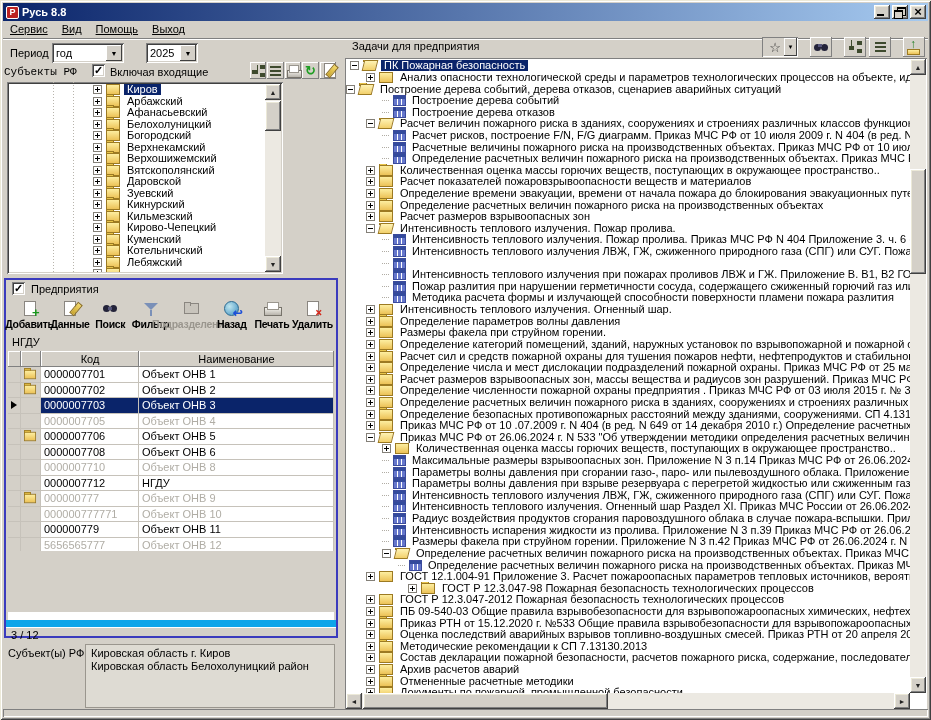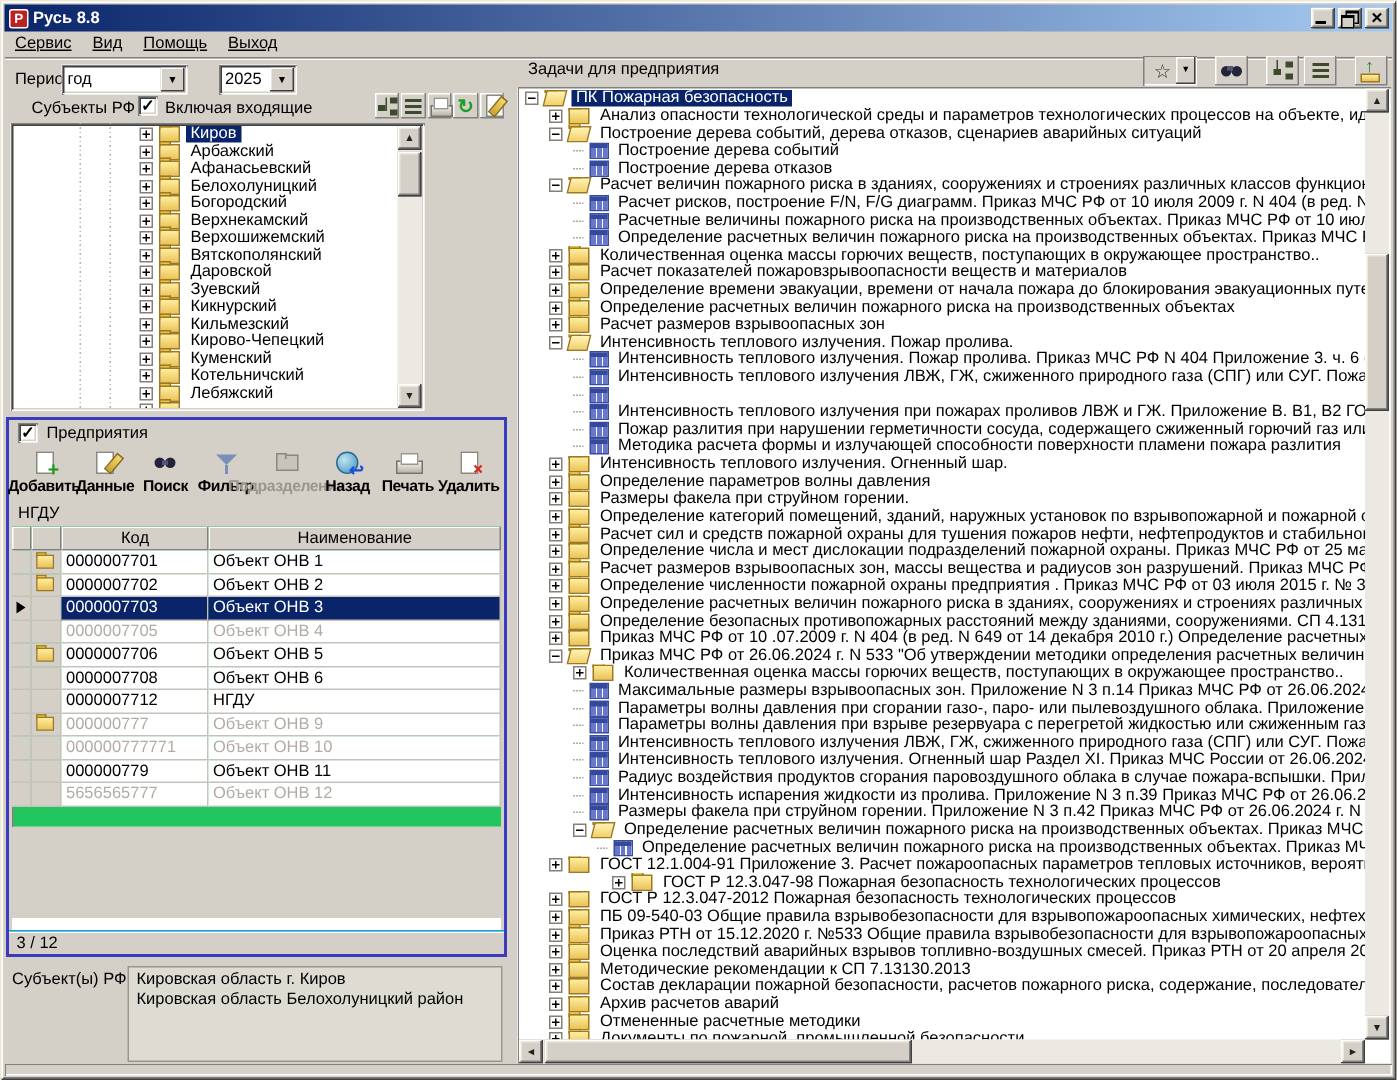--- a/index.html
+++ b/index.html
@@ -29,24 +29,24 @@
   #menubar { position:absolute; left:3px; top:22px; right:3px; height:15px; display:flex;text-decoration:underline; }
   .menu-item { padding:1px 7px; }
   #menu-sep { position:absolute; left:3px; top:38px; right:3px; height:2px; box-shadow: inset 0 1px 0 #808080, inset 0 -1px 0 #fff; }
 
   
   #period-label { position:absolute; left:10px; top:47px; }
   .combo { position:absolute; height:20px; background:#fff; box-shadow: inset 1px 1px 0 #808080, inset -1px -1px 0 #fff, inset 2px 2px 0 #404040, inset -2px -2px 0 #d4d0c8; }
   .combo .cval { position:absolute; left:4px; top:4px; }
   .combo .cbtn { position:absolute; right:2px; top:2px; bottom:2px; width:16px; background:#d4d0c8;
       box-shadow: inset -1px -1px 0 #404040, inset 1px 1px 0 #fff; display:flex; align-items:center; justify-content:center; font-size:7px; color:#000; }
-  #combo-period { left:41px; top:43px; width:84px; }
+  #combo-period { left:52px; top:43px; width:72px; }
   #combo-year   { left:146px; top:43px; width:52px; }
 
-  #subjects-label { position:absolute; left:21px; top:66px; }
+  #subjects-label { position:absolute; left:4px; top:66px;font-family:Liberation Mono, monospace; }
   .chk { width:13px; height:13px; background:#fff; box-shadow: inset 1px 1px 0 #808080, inset -1px -1px 0 #fff, inset 2px 2px 0 #404040, inset -2px -2px 0 #d4d0c8; position:relative; display:inline-block; flex:none; }
   .chk.checked::after { content:"✓"; position:absolute; left:2px; top:0px; font-size:11px; font-weight:bold; }
   #include-chk { position:absolute; left:92px; top:64px; }
   #include-label { position:absolute; left:110px; top:66px; }
 
   #subjects-toolbar { position:absolute; left:250px; top:62px; width:86px; height:18px; display:flex; gap:1px; justify-content:flex-end; }
   .mini-btn { width:17px; height:17px; display:flex; align-items:center; justify-content:center; position:relative; }
 
   
   #left-tree { position:absolute; left:7px; top:82px; width:276px; height:192px; background:#fff; overflow:hidden; }
@@ -96,34 +96,34 @@
   .tree-structure-icon::after  { content:""; position:absolute; left:7px; top:3px; width:1px; height:9px; background:#3e4a2e; box-shadow:1px 0 0 #fff0; border-top:0; }
   .list-structure-icon::before { content:""; width:11px; height:2px; background:#3e4a2e; box-shadow:0 -4px 0 #3e4a2e, 0 4px 0 #3e4a2e; display:block; }
   .printer-icon::before { content:""; position:absolute; left:2px; top:8px; width:13px; height:6px; background:linear-gradient(#f4f2ec,#b8b4ac); border:1px solid #77736b; }
   .printer-icon::after  { content:""; position:absolute; left:4px; top:3px; width:8px; height:6px; background:#fff; border:1px solid #9a968e; }
   .favorites-star-icon::before { content:"☆"; font-size:13px; color:#333; }
   .report-icon::before { content:"↑"; color:#1f7e23; font-weight:bold; font-size:12px; position:absolute; top:0; left:7px; }
   .report-icon::after  { content:""; position:absolute; left:4px; bottom:2px; width:11px; height:4px; background:linear-gradient(#fdeea0,#ecc257); border:1px solid #9c7a22; }
 
   #ent-filter { position:absolute; left:2px; top:56px; right:2px; height:14px; padding-left:4px; }
 
-  #ent-grid { position:absolute; left:2px; top:71px; right:2px; height:200px; background:#22c55e; box-shadow: inset 1px 1px 0 #808080; overflow:hidden; }
+  #ent-grid { position:absolute; left:2px; top:71px; right:2px; height:200px; background:#a21caf; box-shadow: inset 1px 1px 0 #808080; overflow:hidden; }
   .grow { display:grid; grid-template-columns:13px 20px 98px 1fr; height:15.5px; }
   .grow.ghead { height:16px; }
   .gcell { border-right:1px solid #c6c2ba; border-bottom:1px solid #c6c2ba; display:flex; align-items:center; padding:0 3px; overflow:hidden; white-space:nowrap; }
   .ghead .gcell { background:#d4d0c8; box-shadow: inset -1px -1px 0 #808080, inset 1px 1px 0 #fff; border:none; justify-content:center; }
   .gmark { background:#d4d0c8; justify-content:center; padding:0; }
   .gico  { background:#d4d0c8; padding:0 2px; }
   .gdata { background:#fff; }
   .grow.disabled .gdata { color:#b0ada5; }
   .grow.selected .gdata { background:#0a246a; color:#fff; }
   .gmark .tri { width:0; height:0; border-top:4px solid transparent; border-bottom:4px solid transparent; border-left:6px solid #000; }
   .gico .folder { margin:0; transform:scale(0.85); }
 
-  #ent-status { position:absolute; left:0; right:0; bottom:0; height:16px; border-top:1px solid #0ea5e9; box-shadow:inset 0 1px 0 #fff; padding:2px 5px; background:#d4d0c8; }
+  #ent-status { position:absolute; left:0; right:0; bottom:0; height:16px; border-top:7px solid #0ea5e9; box-shadow:inset 0 1px 0 #fff; padding:2px 5px; background:#d4d0c8; }
   #ent-status-white { position:absolute; left:2px; right:2px; bottom:16px; height:8px; background:#fff; }
 
   
   #region-label { position:absolute; left:8px; top:647px; }
   #region-box { position:absolute; left:85px; top:644px; width:250px; height:64px; background:#dedbd3; border:1px solid #9a968e; padding:2px 5px; }
   #region-box .rline { line-height:13px; white-space:nowrap; overflow:hidden; }
 
   
   #tasks-title { position:absolute; left:352px; top:40px; }
   #tasks-toolbar { position:absolute; right:6px; top:36px; height:22px; display:flex; align-items:center; gap:3px; }
@@ -375,20 +375,26 @@
             <span class="folder"></span>
           </div>
           <div class="gcell gdata">0000007706</div>
           <div class="gcell gdata">Объект ОНВ 5</div>
         </div>
         <div class="grow normal">
           <div class="gcell gmark"></div>
           <div class="gcell gico"></div>
           <div class="gcell gdata">0000007708</div>
           <div class="gcell gdata">Объект ОНВ 6</div>
+        </div>
+        <div class="grow disabled">
+          <div class="gcell gmark"></div>
+          <div class="gcell gico"></div>
+          <div class="gcell gdata">0000007710</div>
+          <div class="gcell gdata">Объект ОНВ 8</div>
         </div>
         <div class="grow normal">
           <div class="gcell gmark"></div>
           <div class="gcell gico"></div>
           <div class="gcell gdata">0000007712</div>
           <div class="gcell gdata">НГДУ</div>
         </div>
         <div class="grow disabled">
           <div class="gcell gmark"></div>
           <div class="gcell gico">
@@ -446,21 +452,21 @@
         <div class="trow" style="padding-left: 4px;">
           <span class="plusbox"></span>
           <span class="folder open"></span>
           <span class="tlabel2 sel">ПК Пожарная безопасность</span>
         </div>
         <div class="trow" style="padding-left: 20px;">
           <span class="plusbox plus"></span>
           <span class="folder"></span>
           <span class="tlabel2">Анализ опасности технологической среды и параметров технологических процессов на объекте, идентификация источников опасностей, р</span>
         </div>
-        <div class="trow" style="padding-left: 20px;">
+        <div class="trow" style="">
           <span class="plusbox"></span>
           <span class="folder open"></span>
           <span class="tlabel2">Построение дерева событий, дерева отказов, сценариев аварийных ситуаций</span>
         </div>
         <div class="trow" style="padding-left: 36px;">
           <span class="dash"></span>
           <span class="tbl-ico"></span>
           <span class="tlabel2">Построение дерева событий</span>
         </div>
         <div class="trow" style="padding-left: 36px;">

